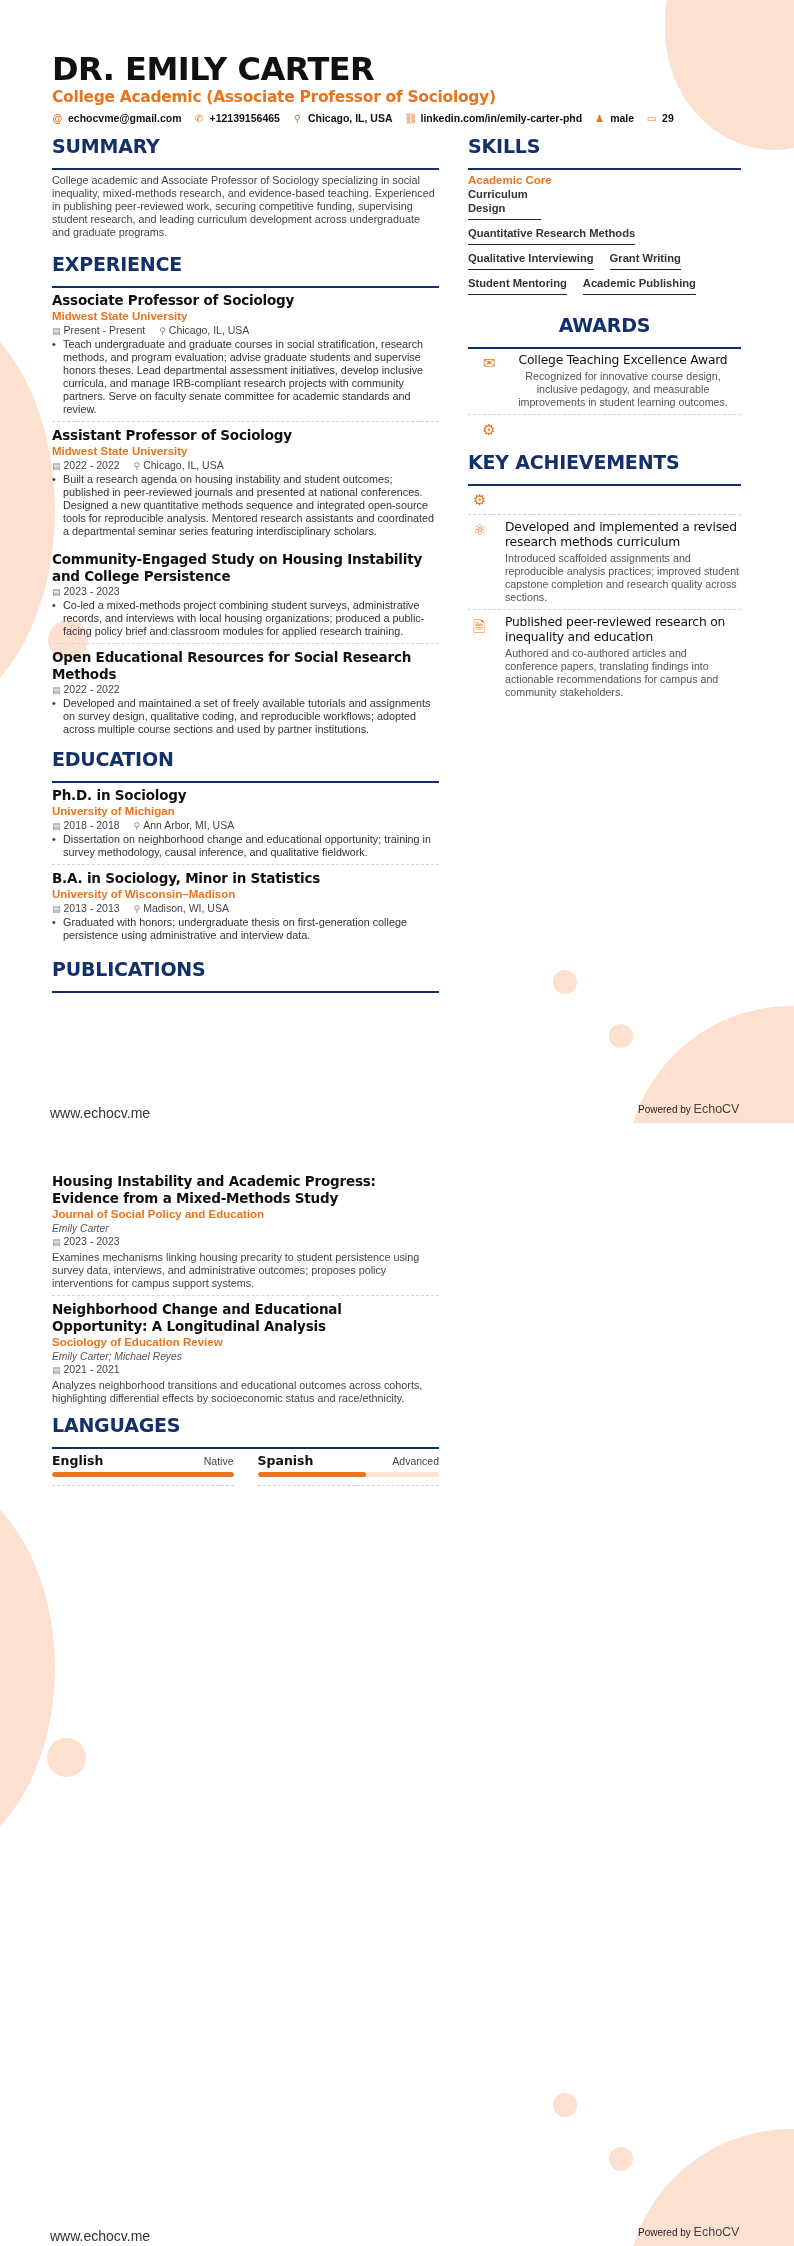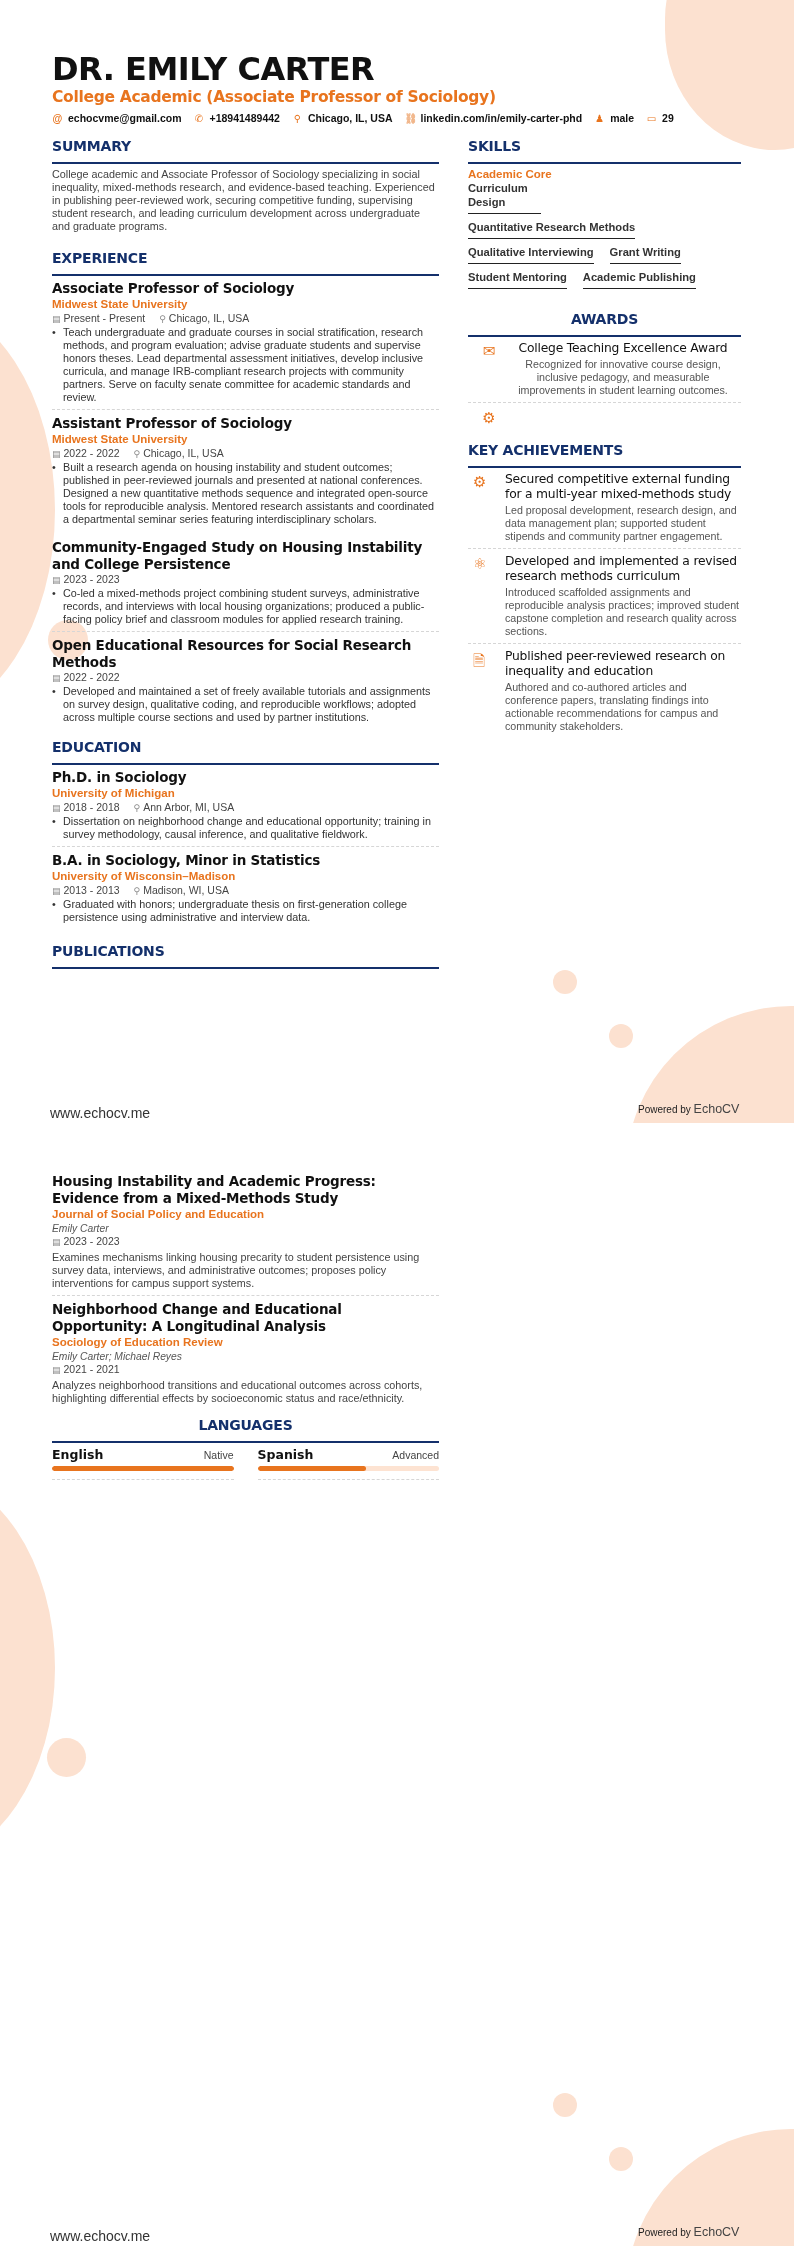--- a/index.html
+++ b/index.html
@@ -16,21 +16,21 @@
     .name { font-family: "DejaVu Sans", sans-serif; font-weight: 700; font-size: 32px; letter-spacing: -0.5px; color: #111; line-height: 38px; }
     .headline { font-family: "DejaVu Sans", sans-serif; font-weight: 700; font-size: 15.5px; color: #e8741e; letter-spacing: -0.3px; margin-top: 0px; }
     .contacts { display: flex; align-items: center; gap: 12px; margin-top: 6px; font-size: 10.5px; font-weight: 700; color: #111; }
     .contact { display: flex; align-items: center; gap: 5px; }
     .ci { color: #e8741e; font-size: 10px; display: inline-block; width: 11px; text-align: center; }
 
     
     .col-left { position: absolute; left: 52px; width: 387px; }
     .col-right { position: absolute; left: 468px; width: 273px; }
 
-    .sec-title { font-family: "DejaVu Sans", sans-serif; font-weight: 700; font-size: 14px; color: #14306b; letter-spacing: -0.2px; border-bottom: 2.5px solid #14306b; padding-bottom: 6px; margin-bottom: 4px; line-height: 20px; }
+    .sec-title { font-family: "DejaVu Sans", sans-serif; font-weight: 700; font-size: 19px; color: #14306b; letter-spacing: -0.2px; border-bottom: 2.5px solid #14306b; padding-bottom: 12px; margin-bottom: 4px; line-height: 20px; }
     .para { font-size: 10.8px; line-height: 13px; color: #444; }
 
     .entry { padding-bottom: 5px; margin-bottom: 5px; border-bottom: 1px dashed #d6d6d6; }
     .entry.last { border-bottom: none; }
     .e-title { font-family: "DejaVu Sans", sans-serif; font-weight: 700; font-size: 13.5px; color: #111; line-height: 17px; letter-spacing: -0.2px; }
     .e-org { font-weight: 700; font-size: 11.5px; color: #e8741e; line-height: 15px; }
     .e-meta { font-size: 10.5px; color: #444; display: flex; gap: 14px; line-height: 13px; }
     .e-meta span.ico { color: #888; font-size: 9px; margin-right: 3px; }
     .bullet { display: flex; font-size: 10.8px; line-height: 13px; color: #333; }
     .bullet .dot { width: 11px; flex: none; }
@@ -76,21 +76,21 @@
     <div class="header">
       <div class="name">DR. EMILY CARTER</div>
       <div class="headline">College Academic (Associate Professor of Sociology)</div>
       <div class="contacts">
         <div class="contact">
           <span class="ci">@</span>
           <span>echocvme@gmail.com</span>
         </div>
         <div class="contact">
           <span class="ci">✆</span>
-          <span>+18941489442</span>
+          <span>+12139156465</span>
         </div>
         <div class="contact">
           <span class="ci">⚲</span>
           <span>Chicago, IL, USA</span>
         </div>
         <div class="contact">
           <span class="ci" style="color:#f0b080">⛓</span>
           <span>linkedin.com/in/emily-carter-phd</span>
         </div>
         <div class="contact">
@@ -219,24 +219,20 @@
         </div>
         <div class="ach last">
           <span class="ach-icon">⚙</span>
         </div>
       </section>
 
       <section style="margin-top:8px;">
         <div class="sec-title">KEY ACHIEVEMENTS</div>
         <div class="ach">
           <span class="ach-icon">⚙</span>
-          <div>
-            <div class="ach-title">Secured competitive external funding for a multi-year mixed-methods study</div>
-            <div class="ach-desc">Led proposal development, research design, and data management plan; supported student stipends and community partner engagement.</div>
-          </div>
         </div>
         <div class="ach">
           <span class="ach-icon">⚛</span>
           <div>
             <div class="ach-title">Developed and implemented a revised research methods curriculum</div>
             <div class="ach-desc">Introduced scaffolded assignments and reproducible analysis practices; improved student capstone completion and research quality across sections.</div>
           </div>
         </div>
         <div class="ach last">
           <span class="ach-icon">🗎</span>
@@ -278,21 +274,21 @@
           <div class="e-title">Neighborhood Change and Educational Opportunity: A Longitudinal Analysis</div>
           <div class="e-org">Sociology of Education Review</div>
           <div class="authors">Emily Carter; Michael Reyes</div>
           <div class="e-meta">
               <span><span class="ico">▤</span><span>2021 - 2021</span></span>
             </div>
           <p class="para" style="margin-top:2px;">Analyzes neighborhood transitions and educational outcomes across cohorts, highlighting differential effects by socioeconomic status and race/ethnicity.</p>
         </div>
       </section>
 
-      <section style="margin-top:2px;text-align:center;">
+      <section style="margin-top:2px;">
         <div class="sec-title">LANGUAGES</div>
         <div class="langs">
           <div class="lang">
             <div class="lang-top">
               <span class="lang-name">English</span>
               <span class="lang-level">Native</span>
             </div>
             <div class="bar">
                 <div class="bar-fill" style="width:100%;"></div>
               </div>

